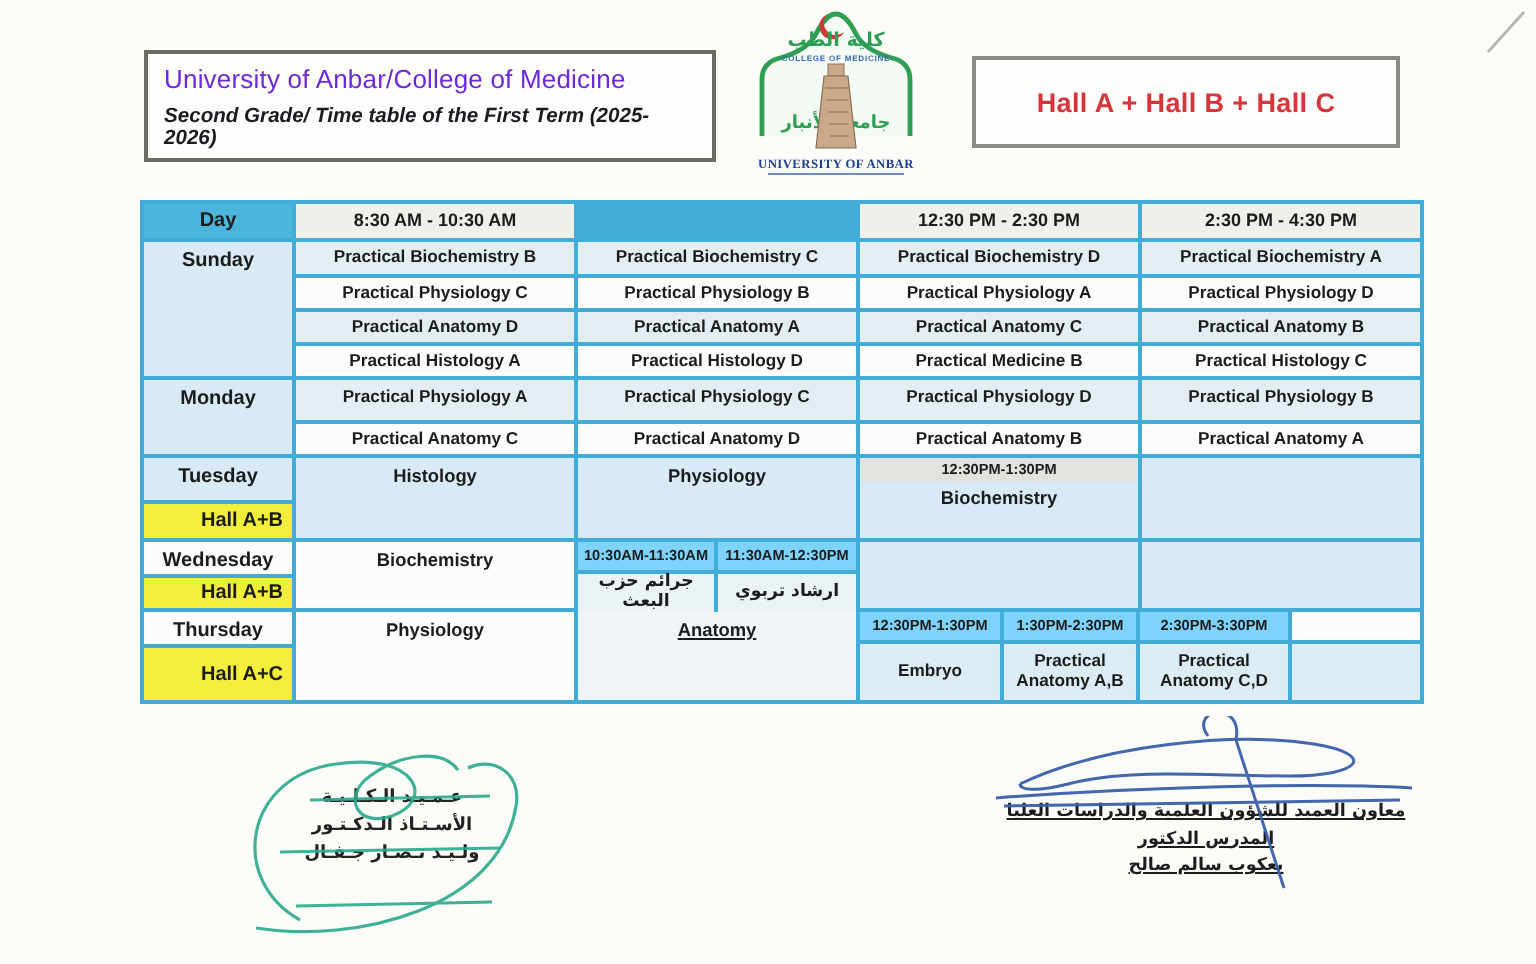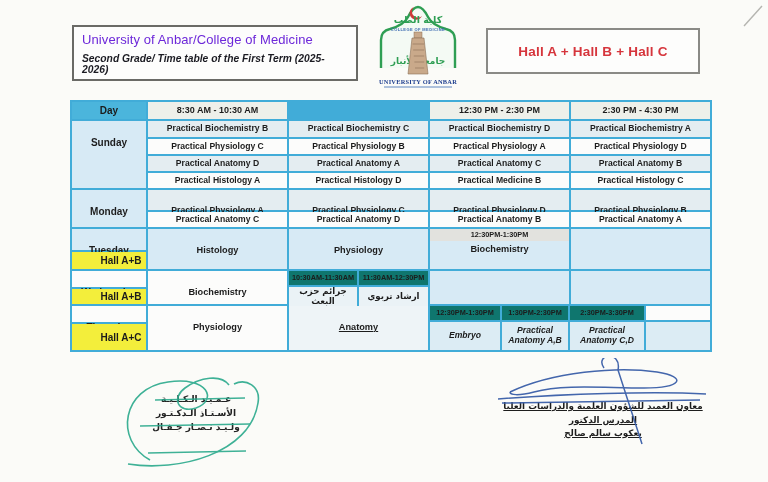--- a/index.html
+++ b/index.html
@@ -22,43 +22,43 @@
   .corner-mark { position:absolute; right:0; top:0; width:30px; height:30px; }
 
   
   .tbl { position:absolute; left:70px; top:100px;
     display:grid;
     grid-template-columns:74px 139px 139px 139px 139px;
     grid-template-rows:17px 16px 15px 15px 15px 20px 15px 21px 17px 16px 15px 16px 26px;
     gap:2px; background:#41acd8; padding:2px; width:642px; }
   .cell { display:flex; align-items:center; justify-content:center; text-align:center;
     font-weight:bold; color:#1c1c1c; font-size:8.6px; background:#fcfcfb; line-height:1.1; }
-  .vt { align-items:flex-start; padding-top:16px; }
+  .vt { align-items:flex-start; padding-top:4px; }
   .c-dayhead { background:#4bb5dc; font-size:10px; }
   .c-time { background:#eef0ea; font-size:9px; }
   .c-day { background:#d7eaf5; font-size:10px; }
   .c-light { background:#e4edf1; }
   .c-white { background:#fcfcfb; }
   .c-blue { background:#d7eaf5; }
   .c-hall { background:#f3ee3b; font-size:10px;padding-left:24px; }
   .c-anat { background:#eef4f7;text-decoration:underline; }
 
   .band { background:#e2e2de; font-size:7.3px; font-weight:bold; width:100%;
     display:flex; align-items:center; justify-content:center; height:12px; flex:none; }
   .stack { flex-direction:column; justify-content:flex-start; }
   .stack .lbl { margin-top:3px; }
 
   .inner-grid { display:grid; gap:2px; background:#41acd8; padding:0; }
   .wed2 { grid-template-columns:68px 1fr; grid-template-rows:14px 1fr; }
   .thu34 { grid-template-columns:70px 66px 74px 1fr; grid-template-rows:14px 1fr; }
   .sub { display:flex; align-items:center; justify-content:center; text-align:center;
     font-weight:bold; color:#1c1c1c; line-height:1.15; }
-  .sub-time { background:#0f766e; font-size:7.3px; }
+  .sub-time { background:#7dd3fc; font-size:7.3px; }
   .sub-ar { background:#eaf2f6; font-size:8.6px; font-family:"DejaVu Sans", sans-serif; direction:rtl; }
-  .sub-body { background:#dcecf4; font-size:8.6px; flex-direction:column;font-style:italic; }
+  .sub-body { background:#dcecf4; font-size:8.6px; flex-direction:column; }
   .sub-empty-top { background:#fcfcfb; }
   .sub-empty { background:#dcecf4; }
 
   
   .sig-left-text { position:absolute; left:128px; top:392px; width:136px; text-align:center;
     direction:rtl; font-family:"DejaVu Sans", sans-serif; font-size:9px; font-weight:bold;
     color:#222; line-height:14px; }
   .sig-right-text { position:absolute; left:494px; top:400px; width:218px; text-align:center;
     direction:rtl; font-family:"DejaVu Sans", sans-serif; font-size:8.8px; font-weight:bold;
     color:#1d1d1d; line-height:13.5px;text-decoration:underline; }

